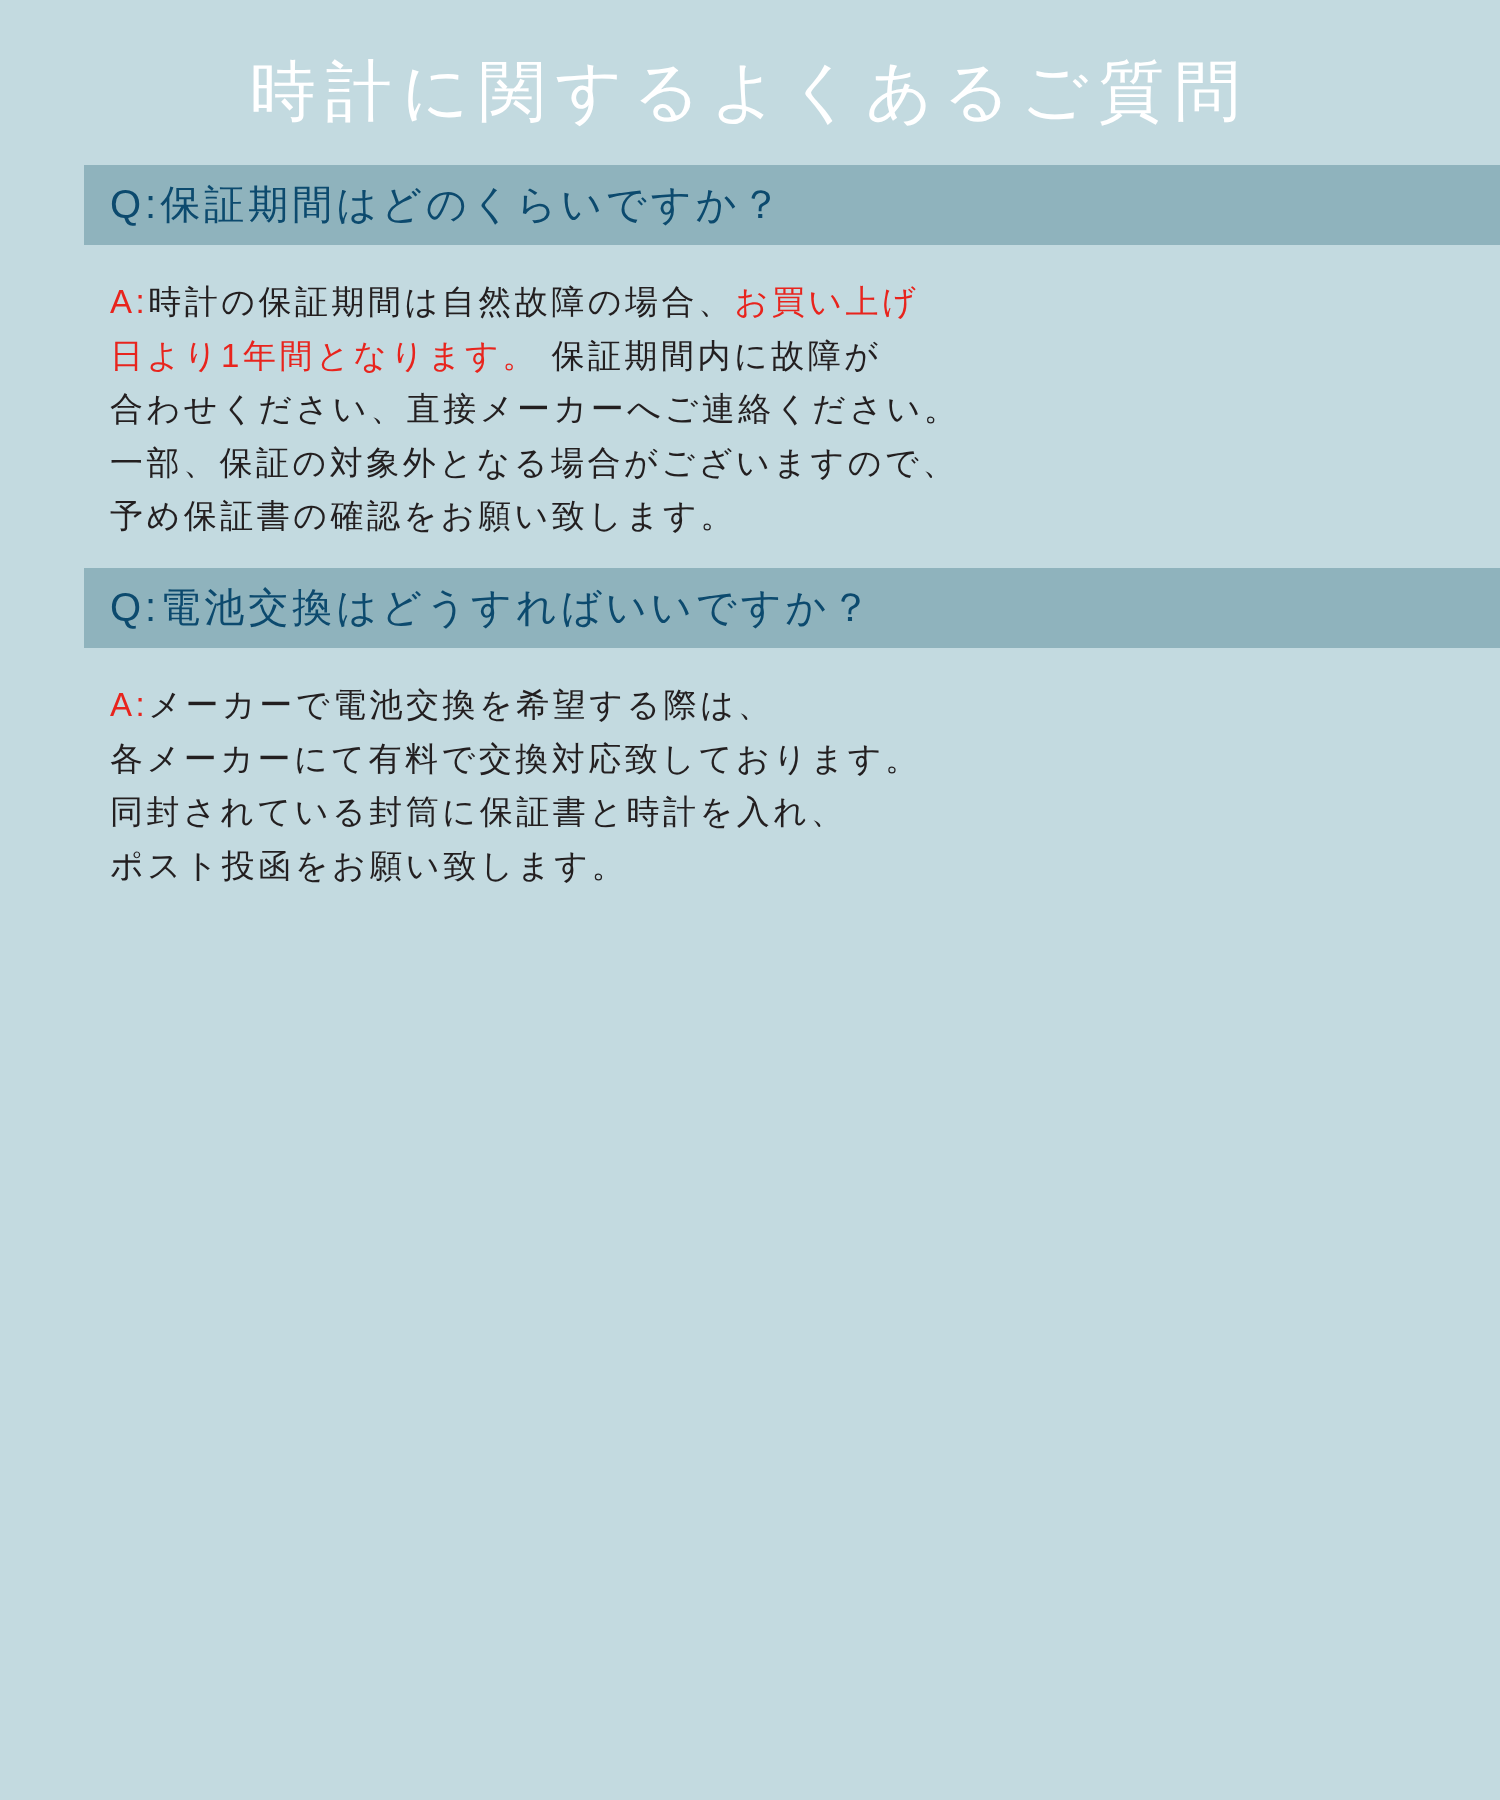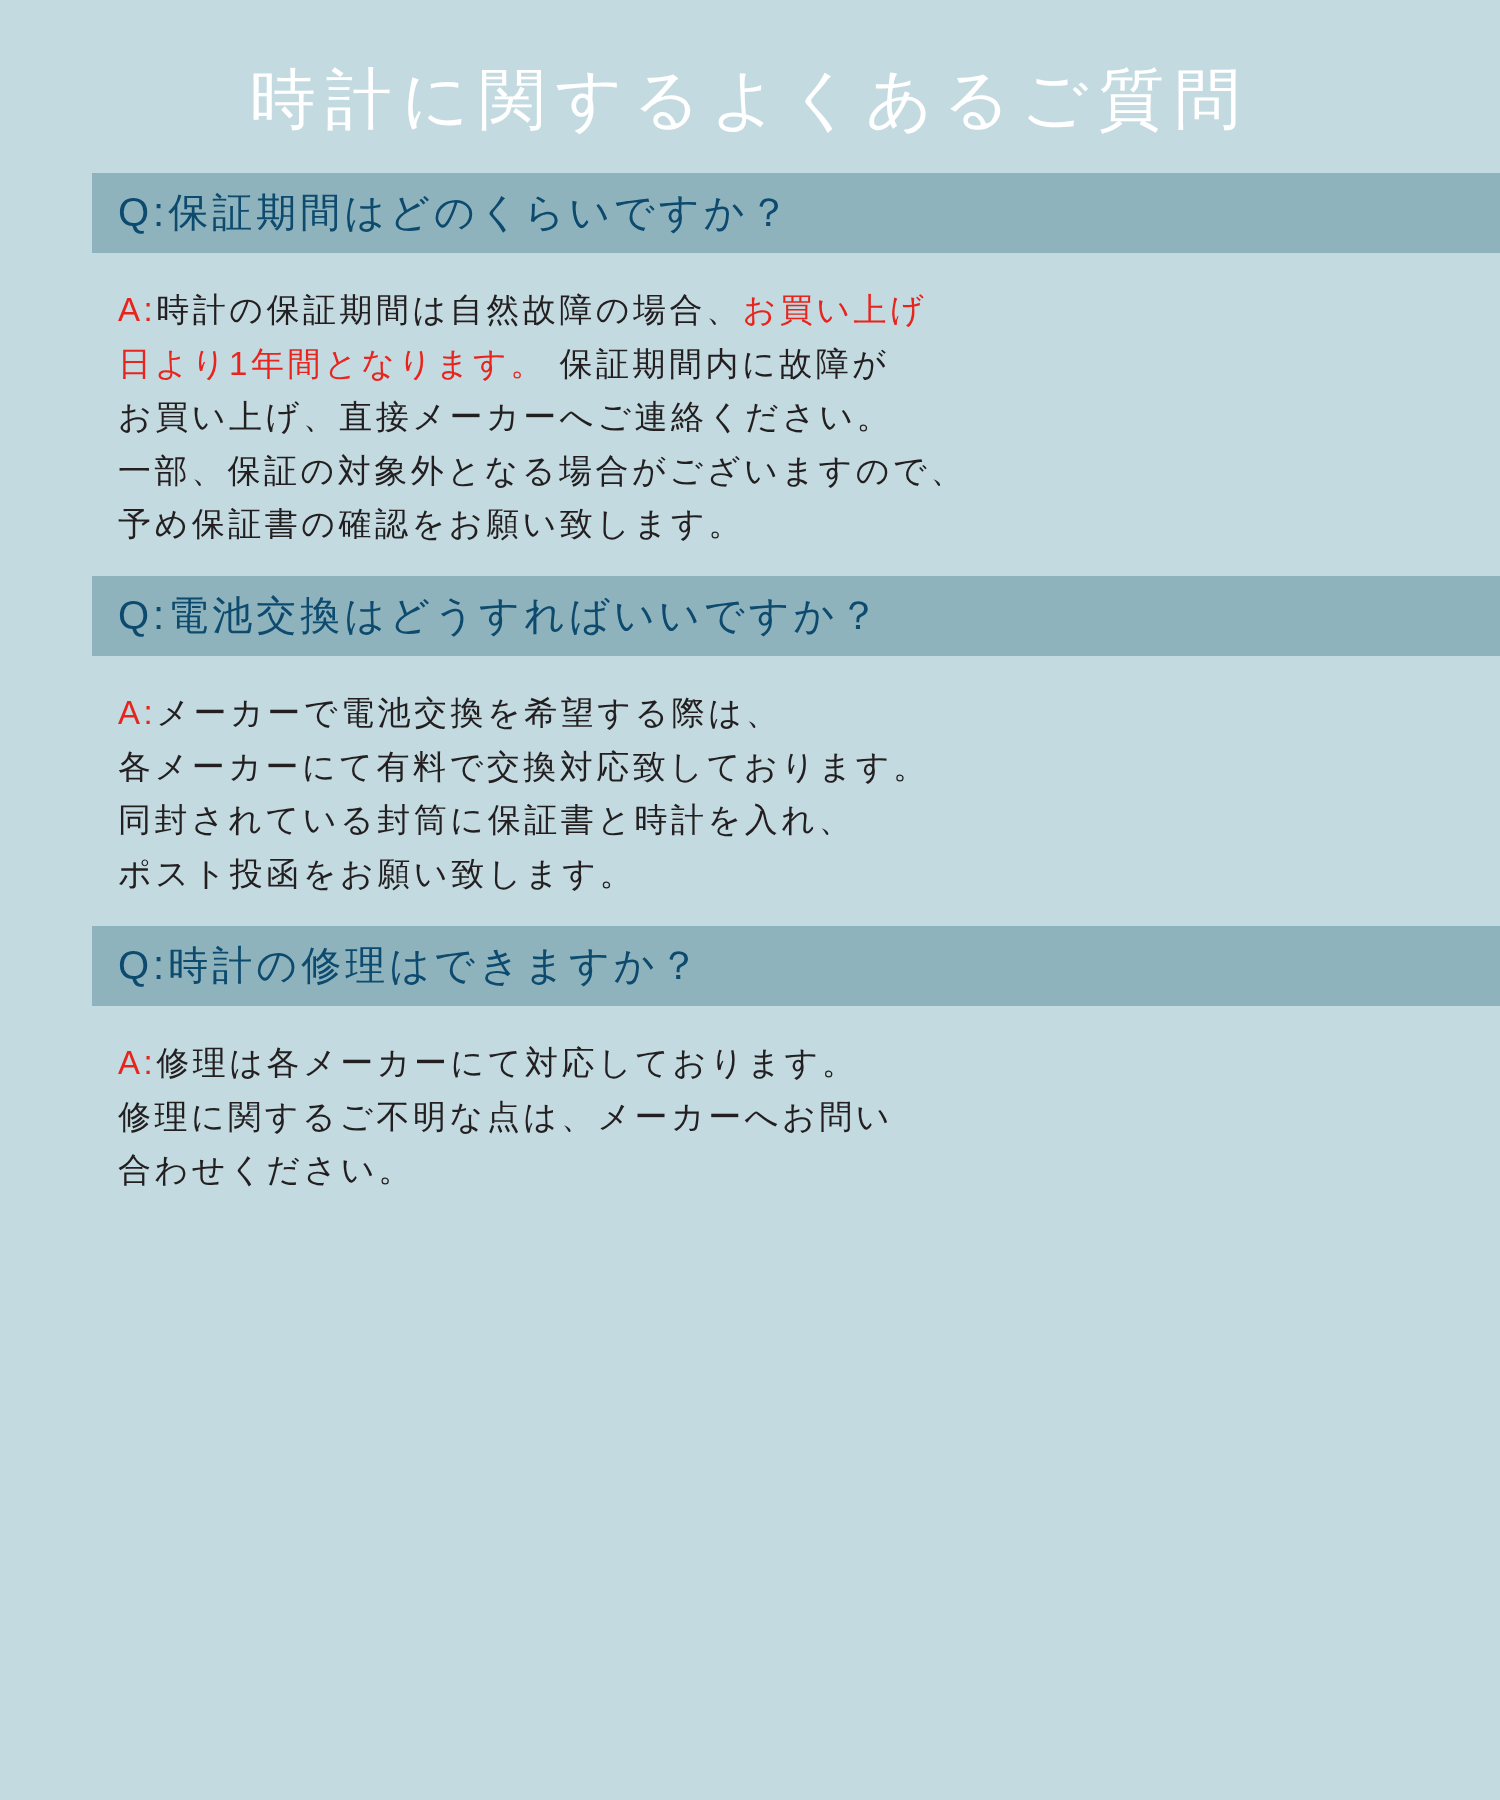--- a/index.html
+++ b/index.html
@@ -11,21 +11,21 @@
     height: 1800px;
     background: #c3dae0;
     font-family: "Liberation Sans", "DejaVu Sans", sans-serif;
     overflow: hidden;
   }
   .page {
     width: 1500px;
     height: 1800px;
     position: relative;
     box-sizing: border-box;
-    padding: 8px;
+    padding: 0;
   }
   .page-title {
     text-align: center;
     color: #ffffff;
     font-size: 66px;
     font-weight: 400;
     letter-spacing: 10px;
     line-height: 1.2;
     margin: 0;
     padding: 52px 0 34px 0;
@@ -77,21 +77,21 @@
     <div class="faq-item">
       <div class="question-bar">Q:保証期間はどのくらいですか？</div>
       <div class="answer-block">
         <div class="answer-line">
           <span class="a-mark">A:</span><span>時計の保証期間は自然故障の場合、</span><span class="hl">お買い上げ</span>
         </div>
         <div class="answer-line">
           <span class="hl">日より1年間となります。</span><span> 保証期間内に故障が</span>
         </div>
         <div class="answer-line">
-          <span>お買い上げ、直接メーカーへご連絡ください。</span>
+          <span>合わせください、直接メーカーへご連絡ください。</span>
         </div>
         <div class="answer-line">
           <span>一部、保証の対象外となる場合がございますので、</span>
         </div>
         <div class="answer-line">
           <span>予め保証書の確認をお願い致します。</span>
         </div>
       </div>
     </div>
 
@@ -106,29 +106,15 @@
         </div>
         <div class="answer-line">
           <span>同封されている封筒に保証書と時計を入れ、</span>
         </div>
         <div class="answer-line">
           <span>ポスト投函をお願い致します。</span>
         </div>
       </div>
     </div>
 
-    <div class="faq-item">
-      <div class="question-bar">Q:時計の修理はできますか？</div>
-      <div class="answer-block">
-        <div class="answer-line">
-          <span class="a-mark">A:</span><span>修理は各メーカーにて対応しております。</span>
-        </div>
-        <div class="answer-line">
-          <span>修理に関するご不明な点は、メーカーへお問い</span>
-        </div>
-        <div class="answer-line">
-          <span>合わせください。</span>
-        </div>
-      </div>
-    </div>
 
   </div>
 </div>
 
 </body></html>

